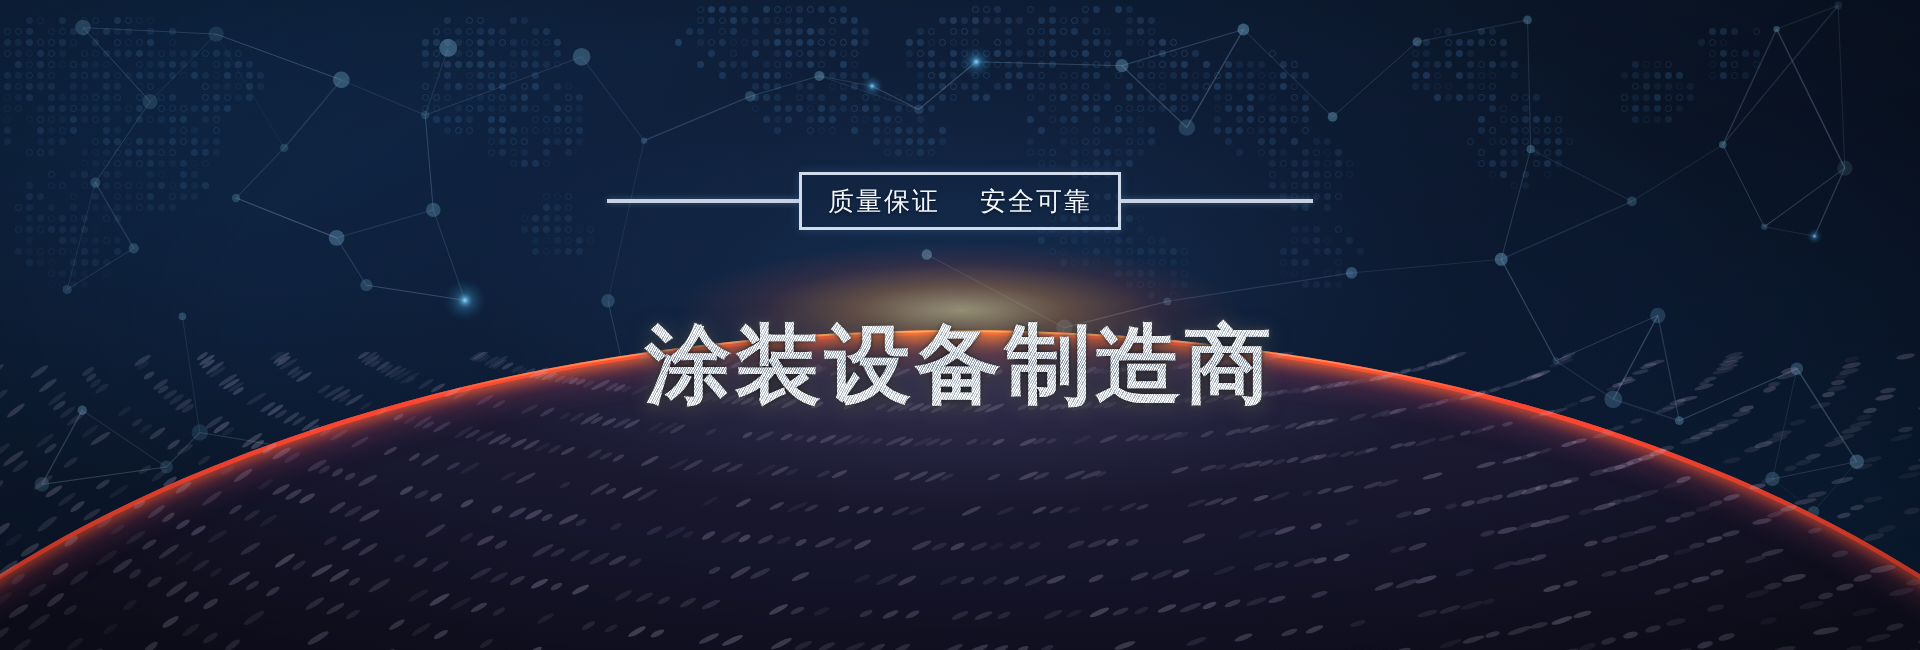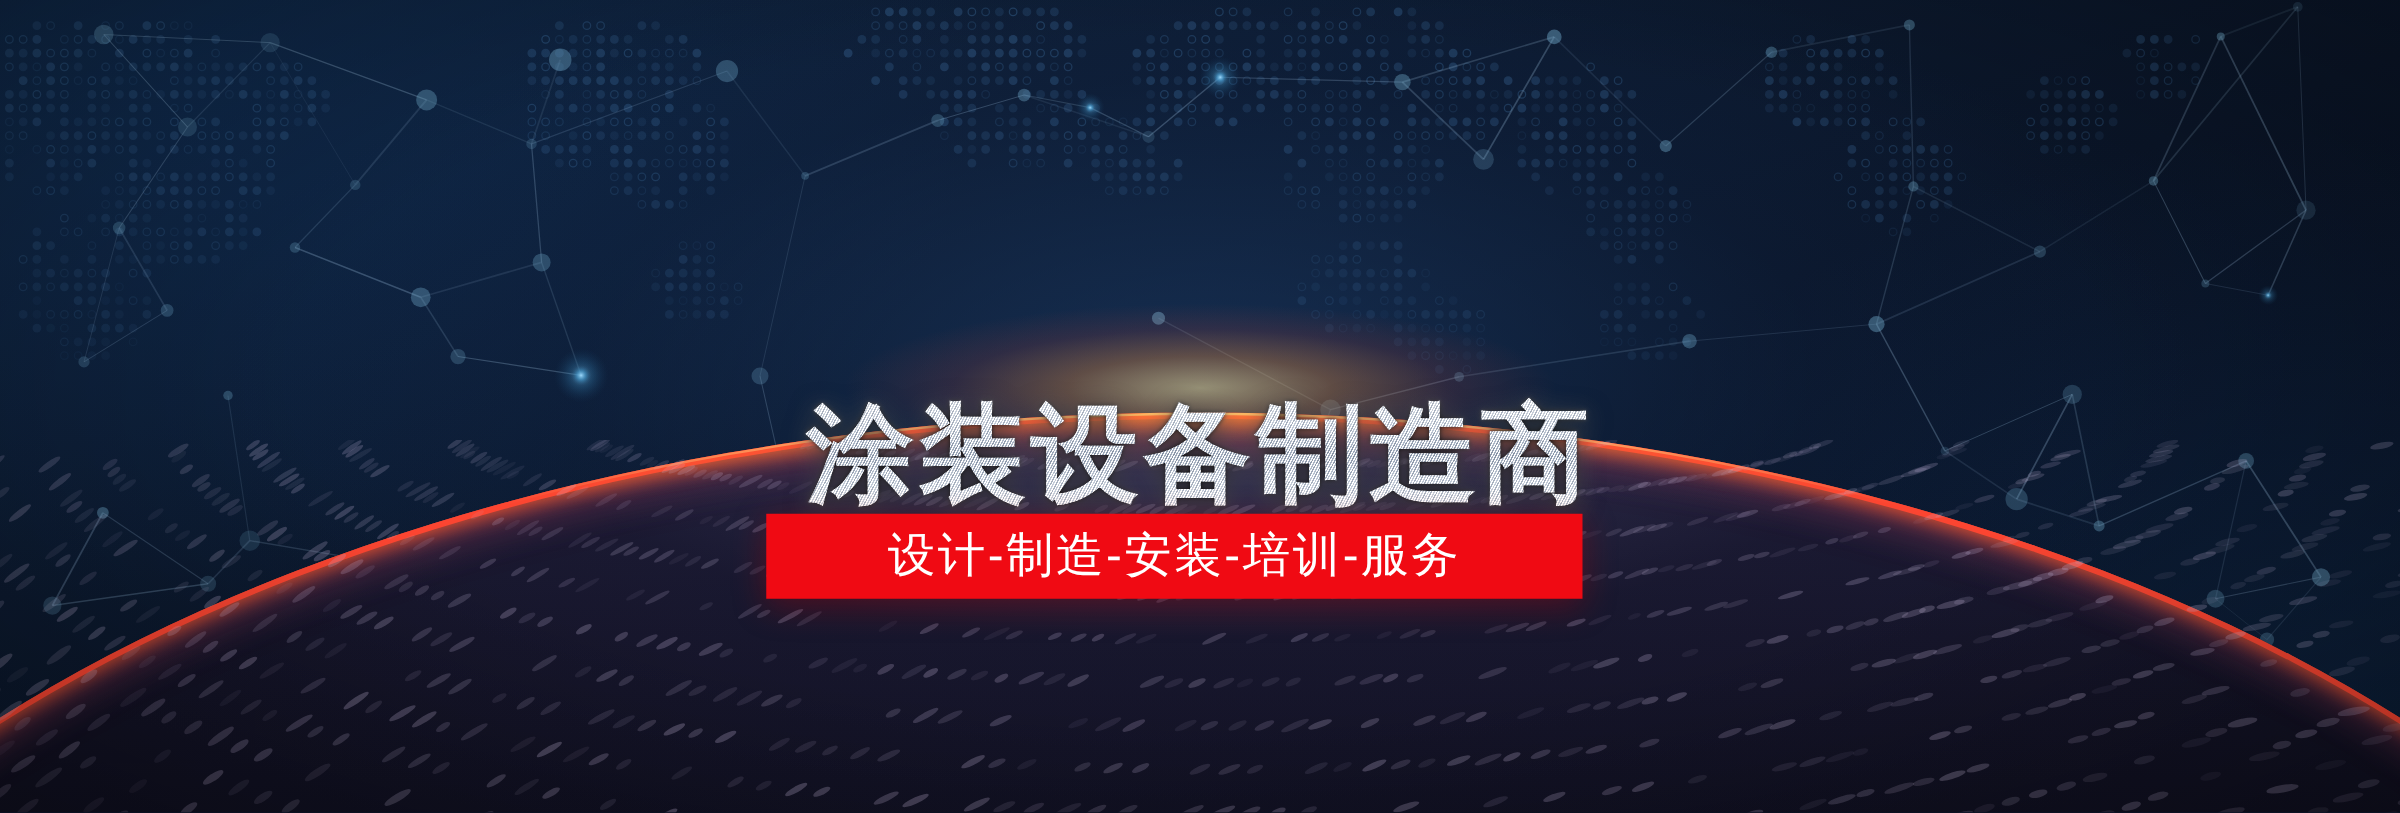--- a/index.html
+++ b/index.html
@@ -2518,22 +2518,27 @@
       <i style="left:2238px;top:298px;width:22.2px;height:6.3px;opacity:0.349;transform:rotate(-12.5deg);"></i>
       <i style="left:351px;top:291px;width:21.8px;height:6.3px;opacity:0.337;transform:rotate(-36.8deg);"></i>
       <i style="left:331px;top:279px;width:19.5px;height:6.3px;opacity:0.503;transform:rotate(-38.4deg);"></i>
     </div>
   <div class="horizon-bloom"></div>
 
   <div class="vignette"></div>
 
   <div class="content">
 
+    <div class="strap">
+      <div class="strap-line"></div>
+      <div class="strap-box">
+        <span>质量保证</span>
+        <span>安全可靠</span>
+      </div>
+      <div class="strap-line"></div>
+    </div>
 
     <div class="title-shadow">涂装设备制造商</div>
     <h1 class="title">涂装设备制造商</h1>
 
-    <div class="redbar">
-      <span>设计-制造-安装-培训-服务</span>
-    </div>
 
   </div>
 </div>
 
 </body></html>

